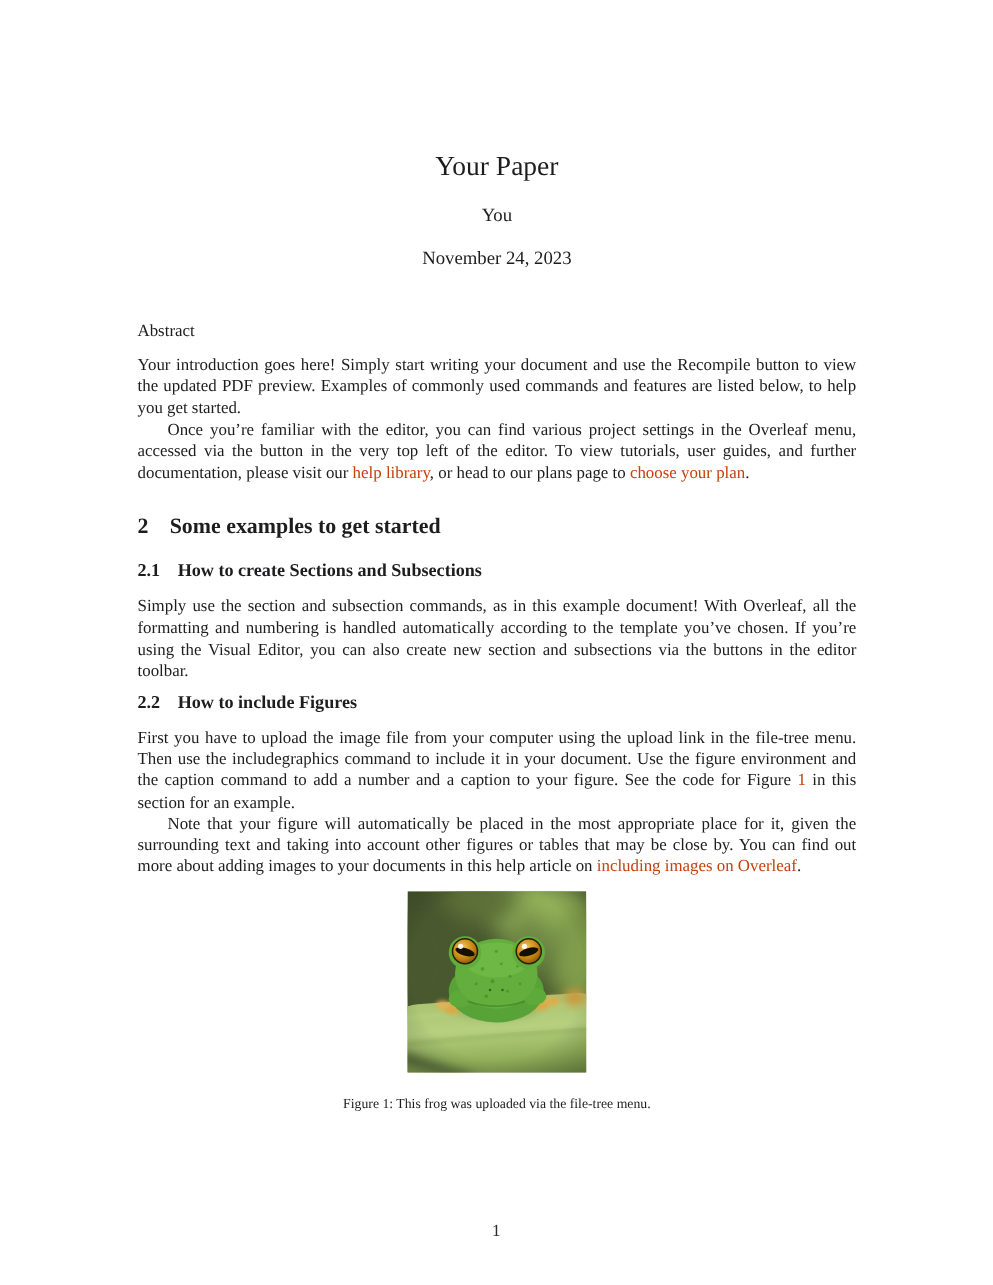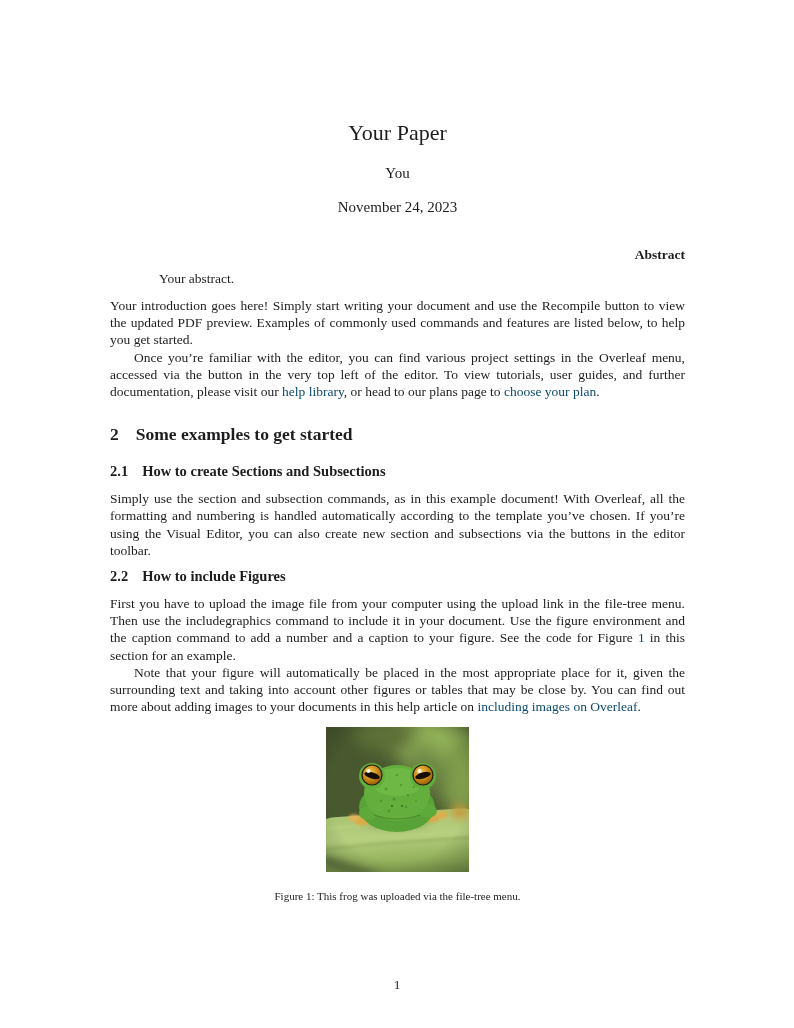--- a/index.html
+++ b/index.html
@@ -31,24 +31,24 @@
     text-align: center;
     font-size: 15px;
     margin-top: 19px;
   }
   .date {
     text-align: center;
     font-size: 15px;
     margin-top: 17px;
   }
   .abstract-heading {
-    text-align: right;
-    font-weight: bold;
-    font-size: 13.5px;
-    margin-top: 31px;
+    text-align: left;
+    font-weight: normal;
+    font-size: 13.5px;
+    margin-top: 41px;
   }
   .abstract-body {
     font-size: 13.5px;
     line-height: 17px;
     margin: 7px 30px 0 30px;
     text-indent: 19px;
   }
   .section-heading {
     font-size: 17.5px;
     font-weight: bold;
@@ -67,21 +67,21 @@
   .sub22-heading { margin-top: 8px; }
   p.body-par {
     font-size: 13.5px;
     line-height: 17.2px;
     text-align: justify;
     margin: 0;
   }
   p.after-heading { margin-top: 10px; }
   p.indent { text-indent: 24px; }
   a.doc-link, span.ref-link {
-    color: #0c4a6e;
+    color: #c2410c;
     text-decoration: none;
     cursor: pointer;
   }
   .figure-block {
     margin-top: 12px;
     text-align: center;
   }
   .figure-image {
     display: inline-block;
     width: 143px;
@@ -106,21 +106,20 @@
 <body>
 
 <div class="page">
   <div class="content">
 
     <div class="title">Your Paper</div>
     <div class="author">You</div>
     <div class="date">November 24, 2023</div>
 
     <div class="abstract-heading">Abstract</div>
-    <div class="abstract-body">Your abstract.</div>
 
 
     <p class="body-par after-heading">Your introduction goes here! Simply start writing your document and use the Recompile button to view the updated PDF preview. Examples of commonly used commands and features are listed below, to help you get started.</p>
 
     <p class="body-par indent"><span>Once you’re familiar with the editor, you can find various project settings in the Overleaf menu, accessed via the button in the very top left of the editor. To view tutorials, user guides, and further documentation, please visit our </span><a class="doc-link">help library</a><span>, or head to our plans page to </span><a class="doc-link">choose your plan</a><span>.</span></p>
 
     <div class="section-heading sec2-heading"><span class="sec-num">2</span><span>Some examples to get started</span></div>
 
     <div class="subsection-heading sub21-heading"><span class="sec-num">2.1</span><span>How to create Sections and Subsections</span></div>
 

